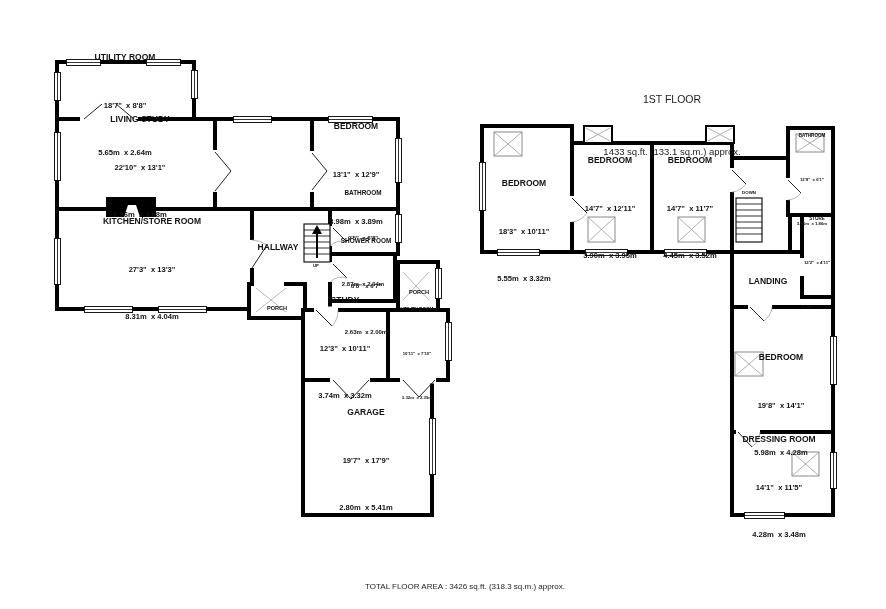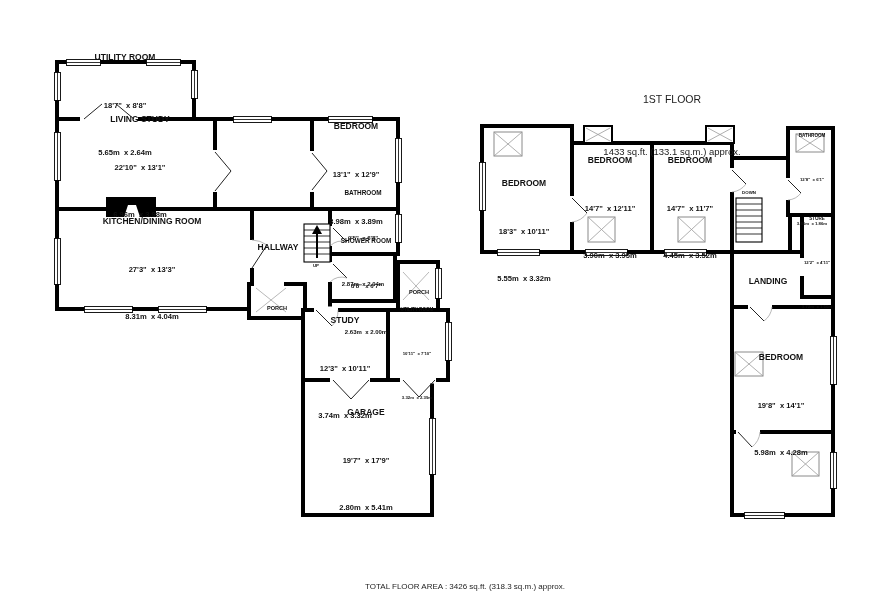--- a/index.html
+++ b/index.html
@@ -295,21 +295,21 @@
   <div class="nm">LIVING STUDY</div>
   <div class="dm">22'10"  x 13'1"</div>
   <div class="dm">6.96m  x 3.98m</div>
 </div>
 <div class="lbl lg" style="left:356px;top:164px">
   <div class="nm">BEDROOM</div>
   <div class="dm">13'1"  x 12'9"</div>
   <div class="dm">3.98m  x 3.89m</div>
 </div>
 <div class="lbl lg" style="left:152px;top:259px">
-  <div class="nm">KITCHEN/DINING ROOM</div>
+  <div class="nm">KITCHEN/STORE ROOM</div>
   <div class="dm">27'3"  x 13'3"</div>
   <div class="dm">8.31m  x 4.04m</div>
 </div>
 <div class="lbl lg" style="left:278px;top:238px">
   <div class="nm">HALLWAY</div>
 </div>
 <div class="lbl sm" style="left:363px;top:229px">
   <div class="nm">BATHROOM</div>
   <div class="dm">9'5"  x 6'8"</div>
   <div class="dm">2.87m  x 2.04m</div>
@@ -318,21 +318,21 @@
   <div class="nm">SHOWER ROOM</div>
   <div class="dm">8'8"  x 6'7"</div>
   <div class="dm">2.63m  x 2.00m</div>
 </div>
 <div class="lbl xs" style="left:277px;top:299px">
   <div class="nm">PORCH</div>
 </div>
 <div class="lbl xs" style="left:419px;top:283px">
   <div class="nm">PORCH</div>
 </div>
-<div class="lbl lg" style="left:345px;top:358px">
+<div class="lbl lg" style="left:345px;top:338px">
   <div class="nm">STUDY</div>
   <div class="dm">12'3"  x 10'11"</div>
   <div class="dm">3.74m  x 3.32m</div>
 </div>
 <div class="lbl xxs" style="left:417px;top:344px">
   <div class="nm">UTILITY ROOM</div>
   <div class="dm">10'11"  x 7'10"</div>
   <div class="dm">3.32m  x 2.39m</div>
 </div>
 <div class="lbl lg" style="left:366px;top:450px">
@@ -368,20 +368,25 @@
   <div class="dm">3.72m  x 1.50m</div>
 </div>
 <div class="lbl lg" style="left:768px;top:272px">
   <div class="nm">LANDING</div>
 </div>
 <div class="lbl lg" style="left:781px;top:395px">
   <div class="nm">BEDROOM</div>
   <div class="dm">19'8"  x 14'1"</div>
   <div class="dm">5.98m  x 4.28m</div>
 </div>
+<div class="lbl lg" style="left:779px;top:477px">
+  <div class="nm">DRESSING ROOM</div>
+  <div class="dm">14'1"  x 11'5"</div>
+  <div class="dm">4.28m  x 3.48m</div>
+</div>
 <div class="lbl tag" style="left:749px;top:193px">DOWN</div>
 
 <div class="footer">
   <div class="f1">TOTAL FLOOR AREA : 3426 sq.ft. (318.3 sq.m.) approx.</div>
   
   
 </div>
 
 </div>
 

